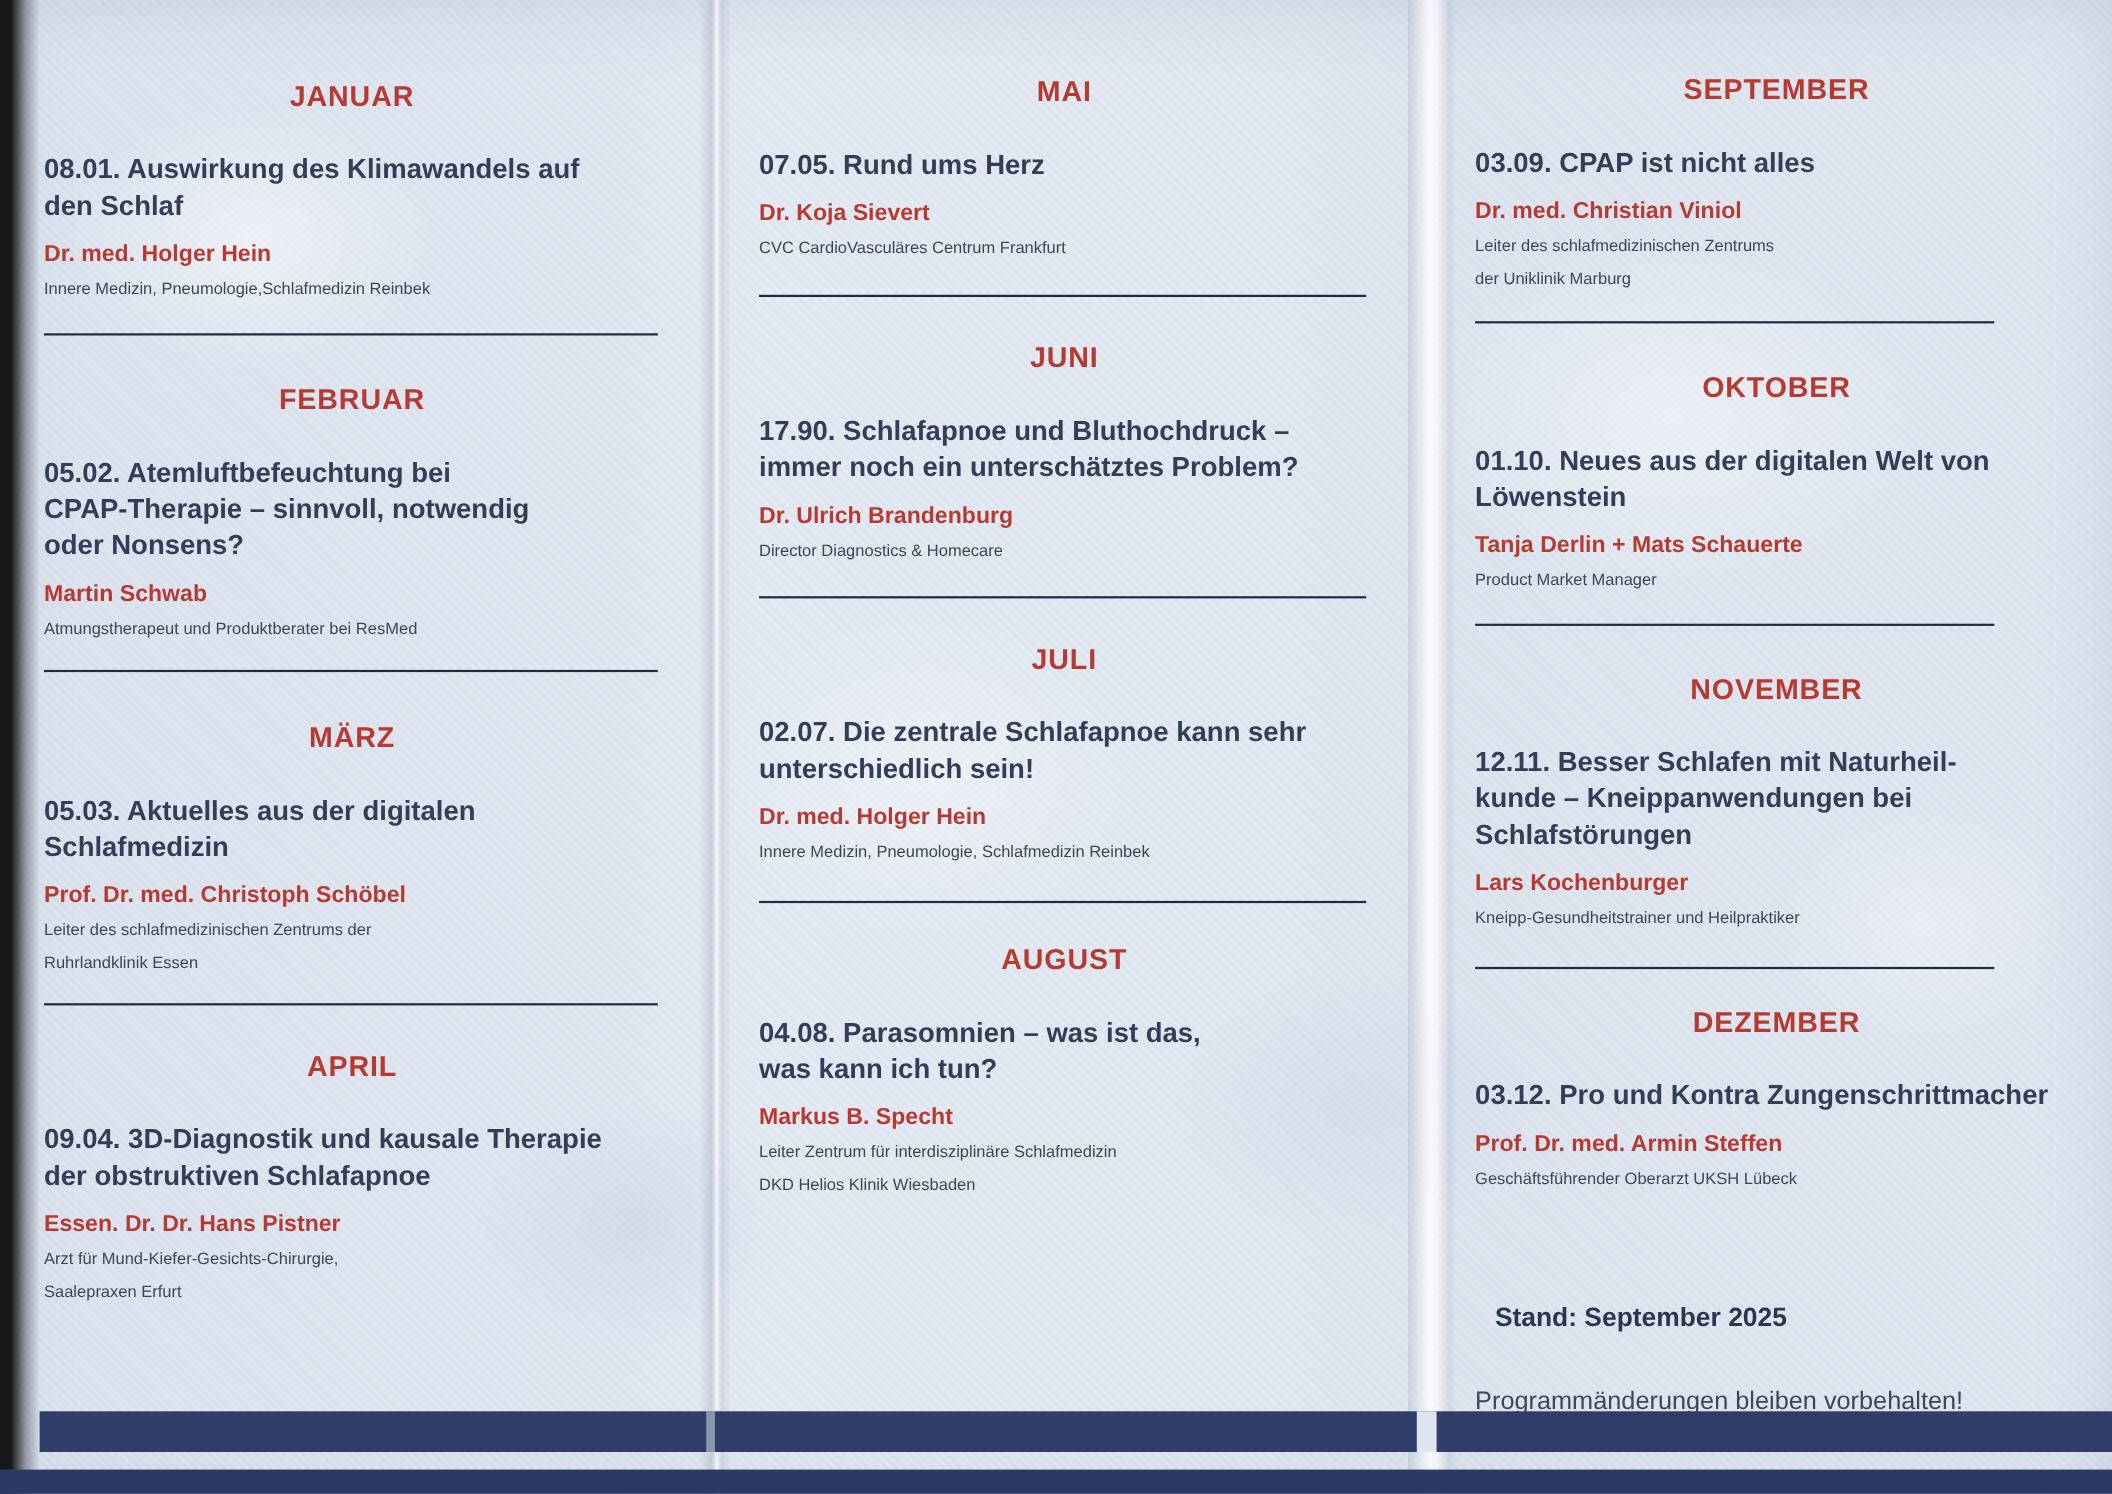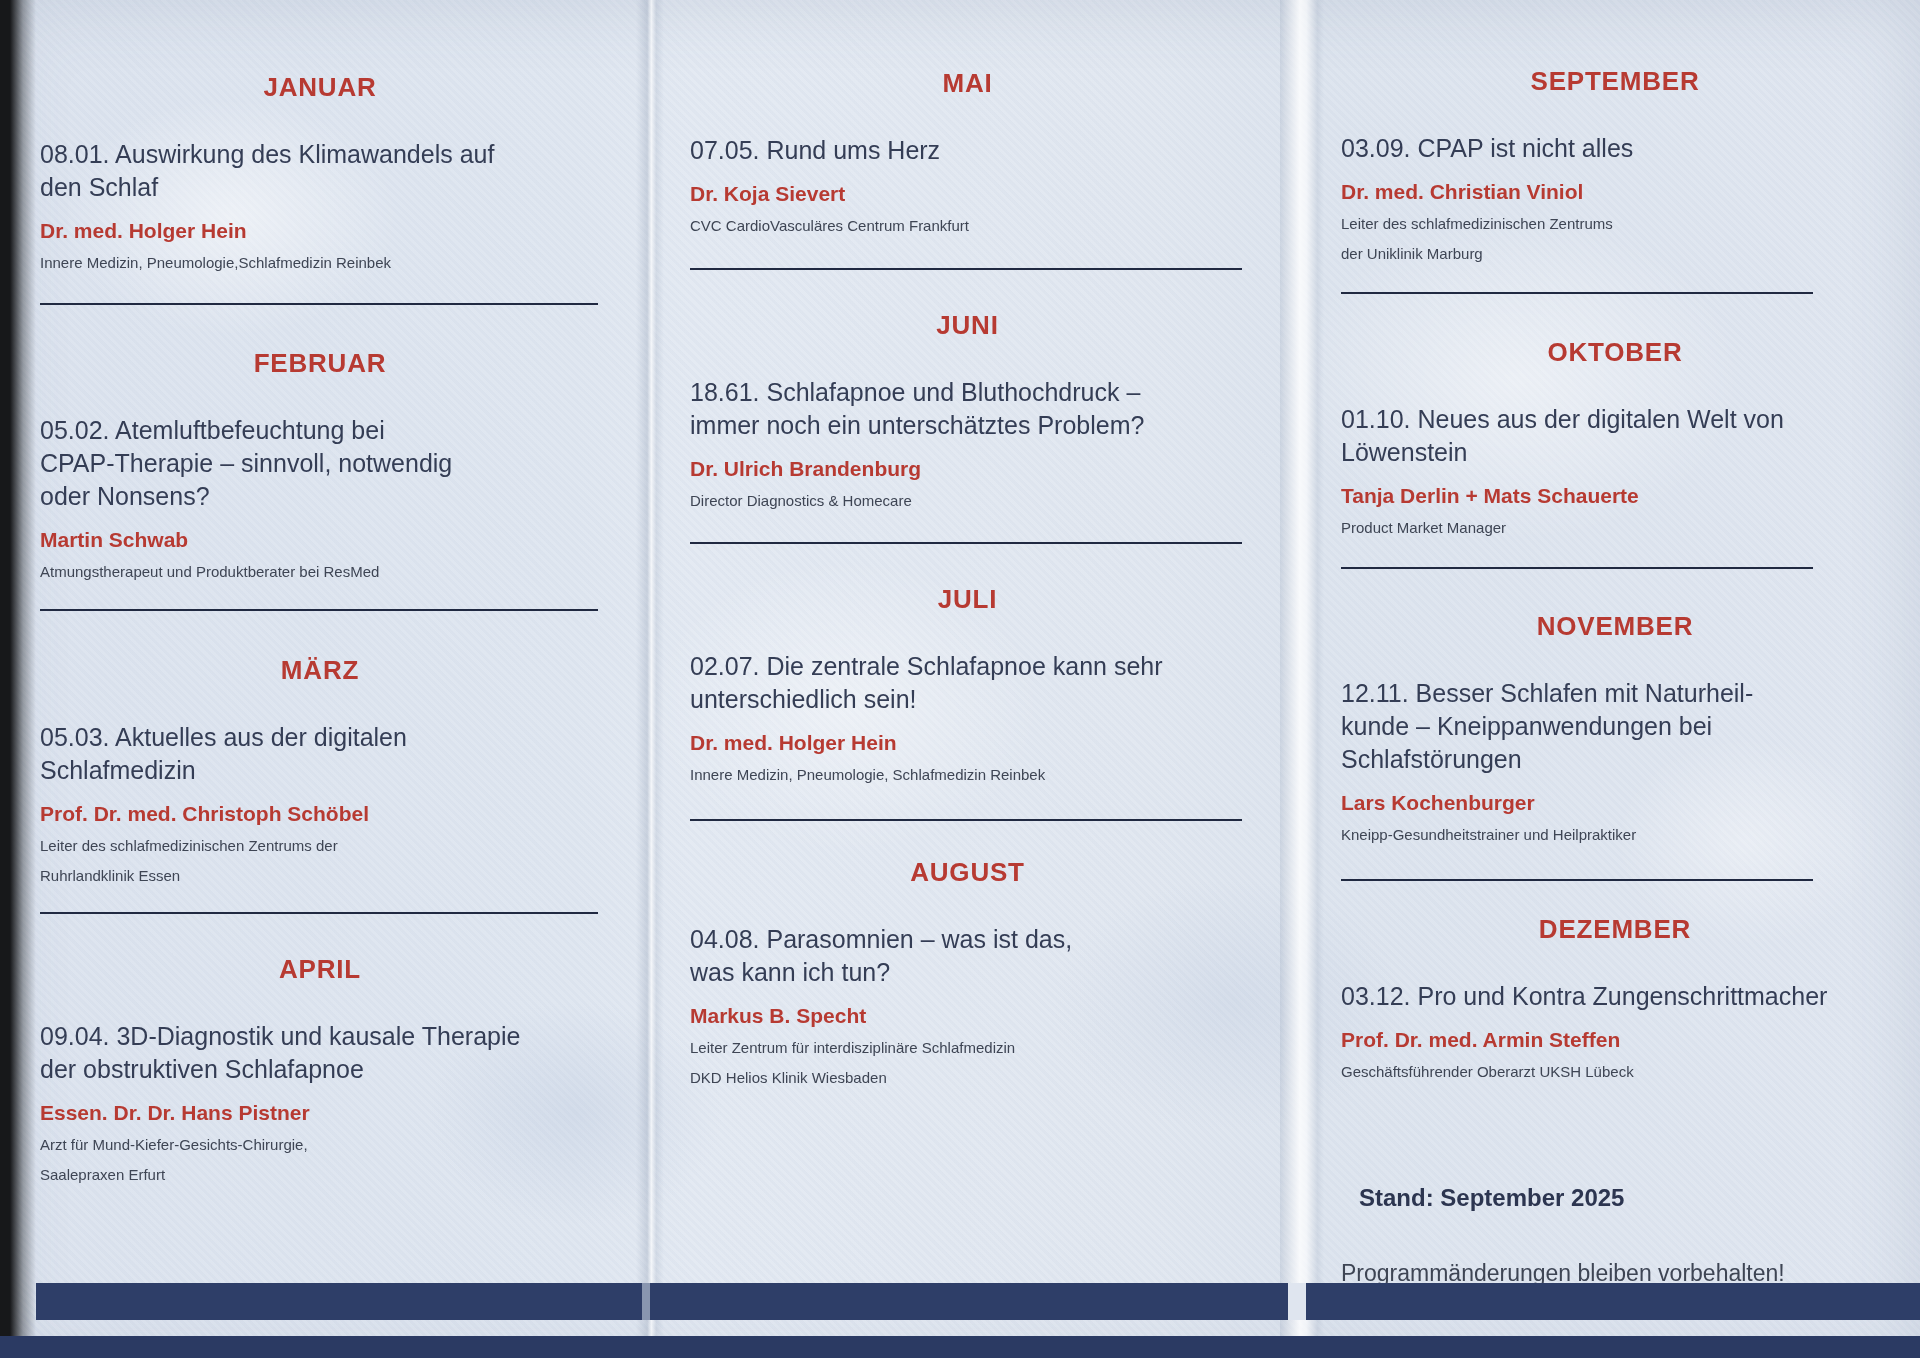--- a/index.html
+++ b/index.html
@@ -44,21 +44,21 @@
 
   
   .panel{position:absolute;top:0;height:1240px;}
   #panel1{left:40px;width:560px;}
   #panel2{left:690px;width:555px;}
   #panel3{left:1341px;width:548px;}
 
   .sec{position:absolute;left:0;width:100%;}
   .month{margin:0 0 36px 0;text-align:center;color:var(--red);
     font-size:26px;font-weight:bold;letter-spacing:.8px;line-height:30px;}
-  .title{color:var(--navy);font-size:25px;font-weight:normal;line-height:33px;margin:0 0 12px 0;}
+  .title{color:var(--navy);font-size:25px;font-weight:bold;line-height:33px;margin:0 0 12px 0;}
   .title > div{white-space:nowrap;}
   .speaker{color:var(--red);font-size:21px;font-weight:bold;line-height:30px;margin:0 0 2px 0;}
   .affil{color:var(--body);font-size:15px;line-height:30px;}
   .affil > div{white-space:nowrap;}
   .divider{position:absolute;left:0;height:2px;background:#202941;}
   #panel1 .divider{width:558px;}
   #panel2 .divider{width:552px;}
   #panel3 .divider{width:472px;}
 
   .stand{position:absolute;left:0;top:1184px;font-size:24px;font-weight:bold;color:#2c3550;white-space:nowrap;margin-left:18px;}
@@ -150,21 +150,21 @@
     <div class="affil">
       <div>CVC CardioVasculäres Centrum Frankfurt</div>
     </div>
   </section>
 
   <div class="divider" style="top:268px"></div>
 
   <section class="sec" style="top:310px">
     <h3 class="month">JUNI</h3>
     <div class="title">
-      <div>18.61. Schlafapnoe und Bluthochdruck –</div>
+      <div>17.90. Schlafapnoe und Bluthochdruck –</div>
       <div>immer noch ein unterschätztes Problem?</div>
     </div>
     <div class="speaker">Dr. Ulrich Brandenburg</div>
     <div class="affil">
       <div>Director Diagnostics &amp; Homecare</div>
     </div>
   </section>
 
   <div class="divider" style="top:542px"></div>
 

